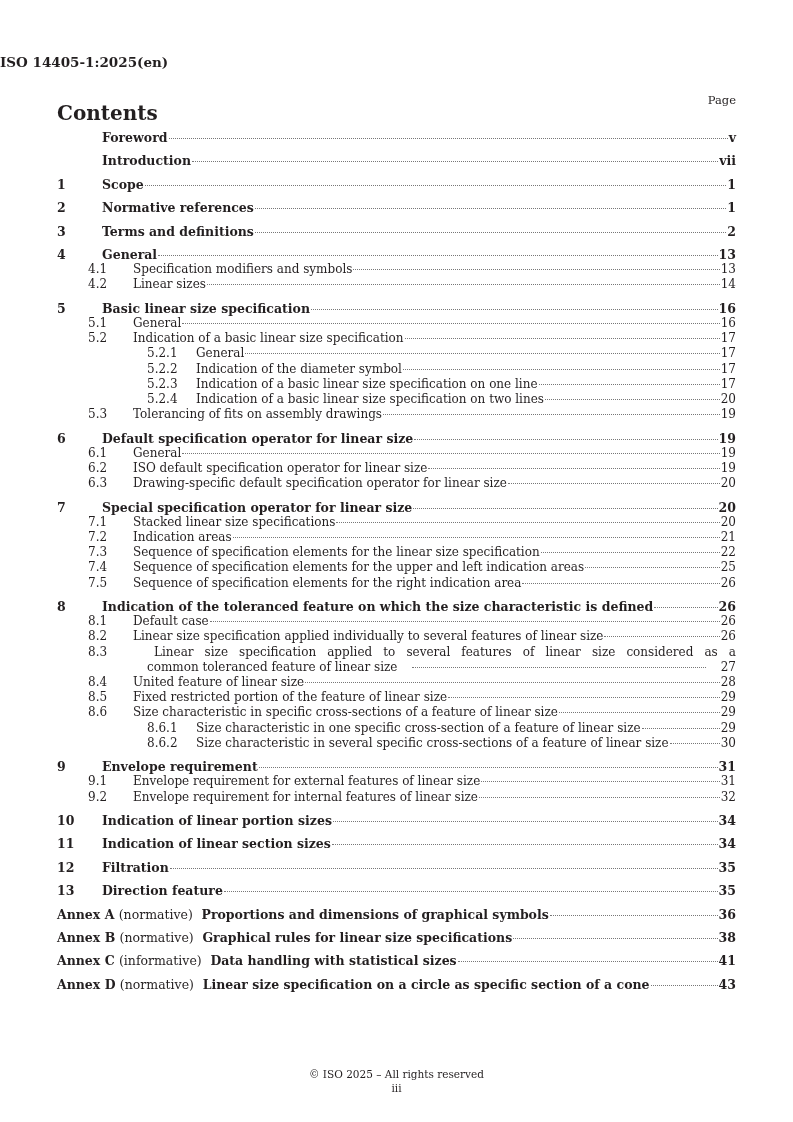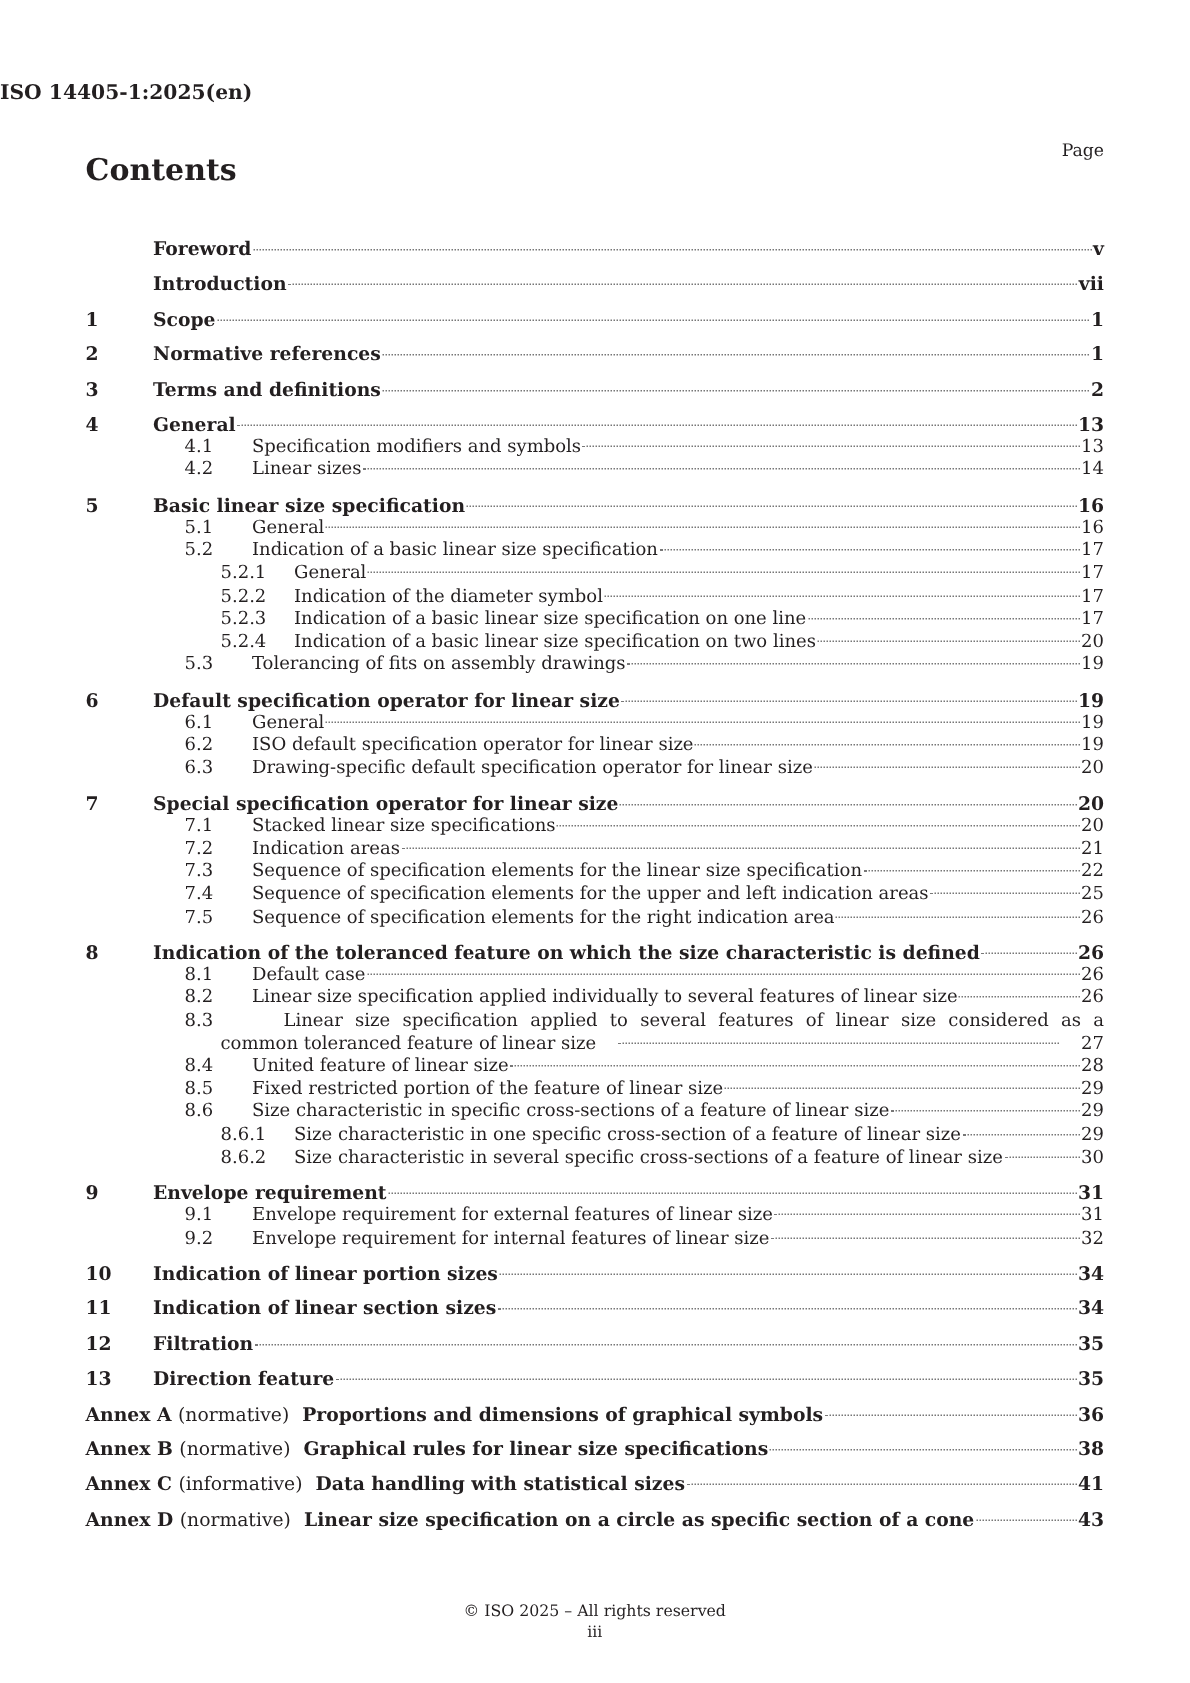--- a/index.html
+++ b/index.html
@@ -20,25 +20,25 @@
     position: absolute; top: 93px; right: 57px;
     font-size: 11.5px;
   }
   .toc {
     position: absolute; top: 130px; left: 57px; width: 679px;
   }
   .row {
     position: relative; display: flex; align-items: baseline;
     font-size: 12px; line-height: 15.2px;
   }
-  .row.lvl0 { font-weight: bold; font-size: 12.5px; margin-top: 28px; }
+  .row.lvl0 { font-weight: bold; font-size: 12.5px; }
   .row.gap { margin-top: 8.2px; }
   .num { flex: 0 0 auto; }
   .lvl0 .num { width: 45px; }
-  .lvl1 .num { width: 45px; margin-left: 66px; }
+  .lvl1 .num { width: 45px; margin-left: 31px; }
   .lvl2 .num { width: 49px; margin-left: 90px; }
   .title { flex: 0 1 auto; white-space: nowrap; }
   .leader {
     flex: 1 1 auto; min-width: 6px; margin: 0 1px;
     border-bottom: 1px dotted #777; position: relative; top: -3px;
   }
   .pg { flex: 0 0 auto; text-align: right; }
   .annex-kind { font-weight: normal; }
   .annex-row .title { white-space: nowrap; }
   .wrap-row { display: block; }

